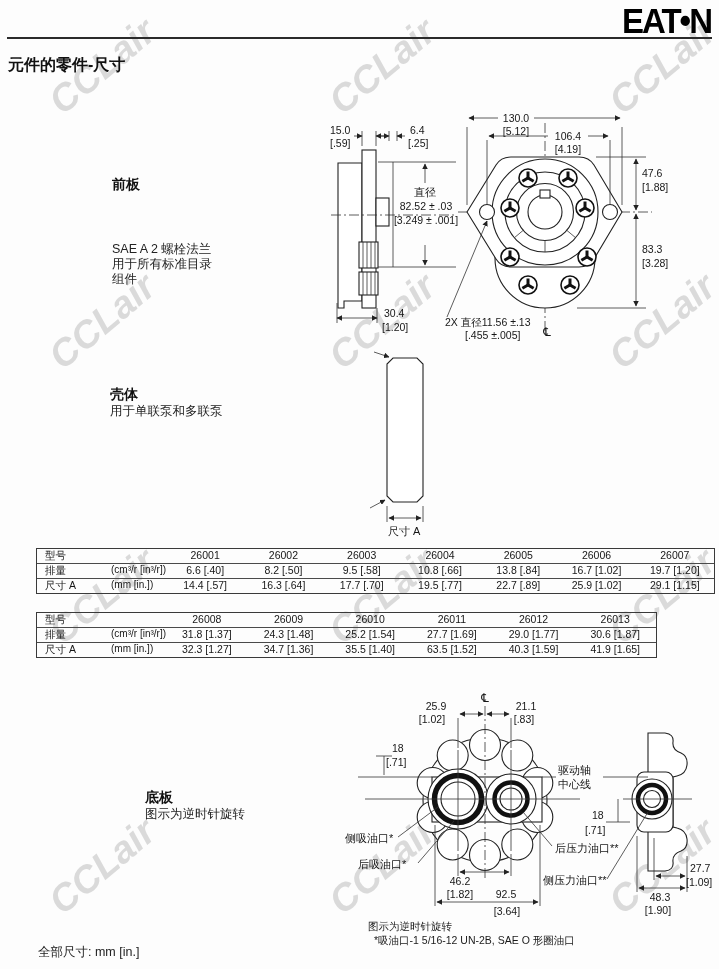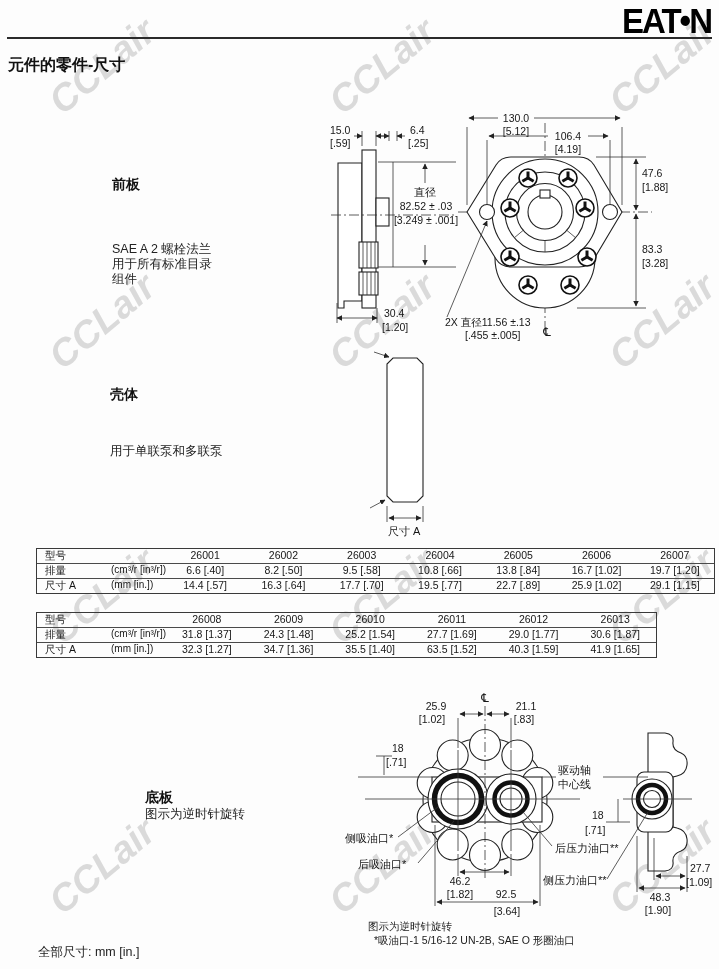--- a/index.html
+++ b/index.html
@@ -215,21 +215,21 @@
     <text x="312" y="162">[3.28]</text>
 
     <line class="thin" x1="117" y1="212" x2="157" y2="116" marker-end="url(#ah)"></line>
     <text x="115" y="221">2X 直径11.56 ±.13</text>
     <text x="135" y="234">[.455 ±.005]</text>
     <text x="217" y="231" text-anchor="middle" style="font-size:12px">℄</text>
   </g>
 </svg>
 
 <div class="sec-h" style="left:110px;top:386px;">壳体</div>
-<div class="sec-t" style="left:110px;top:404px;margin-top:40px;">用于单联泵和多联泵</div>
+<div class="sec-t" style="left:110px;top:404px;">用于单联泵和多联泵</div>
 
 <svg style="left:360px;top:348px;" width="110" height="200" viewBox="0 0 110 200">
   <path class="lnw" d="M33,10 L57,10 L63,16 L63,148 L57,154 L33,154 L27,148 L27,16 Z"></path>
   <line class="thin" x1="14" y1="4" x2="29" y2="9" marker-end="url(#ah)"></line>
   <line class="thin" x1="10" y1="160" x2="25" y2="152" marker-end="url(#ah)"></line>
   <line class="thin" x1="27" y1="158" x2="27" y2="174"></line>
   <line class="thin" x1="63" y1="158" x2="63" y2="174"></line>
   <line class="thin" x1="29" y1="170" x2="61" y2="170" marker-start="url(#ah)" marker-end="url(#ah)"></line>
   <text class="cn" x="28" y="187">尺寸 A</text>
 </svg>

